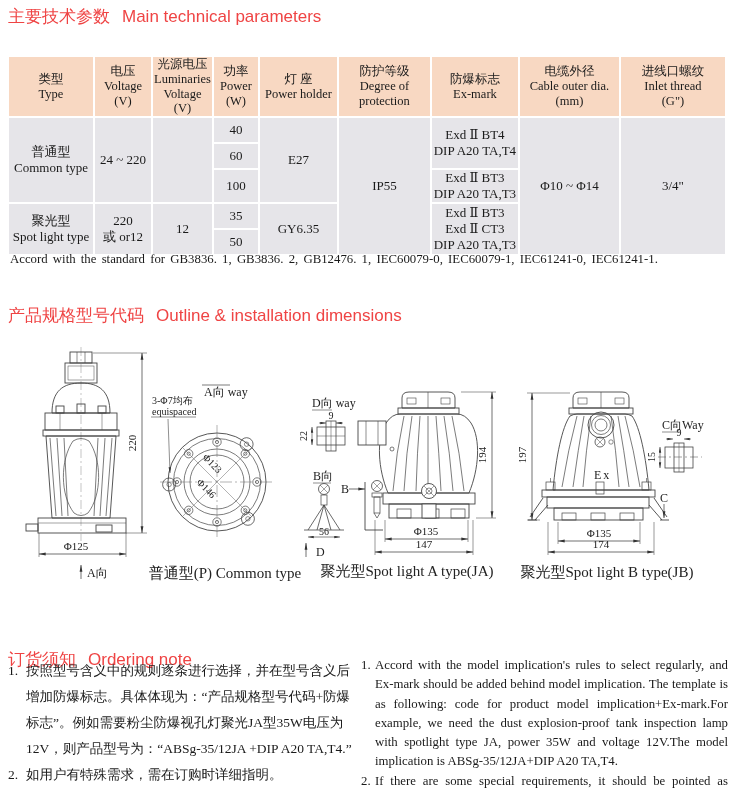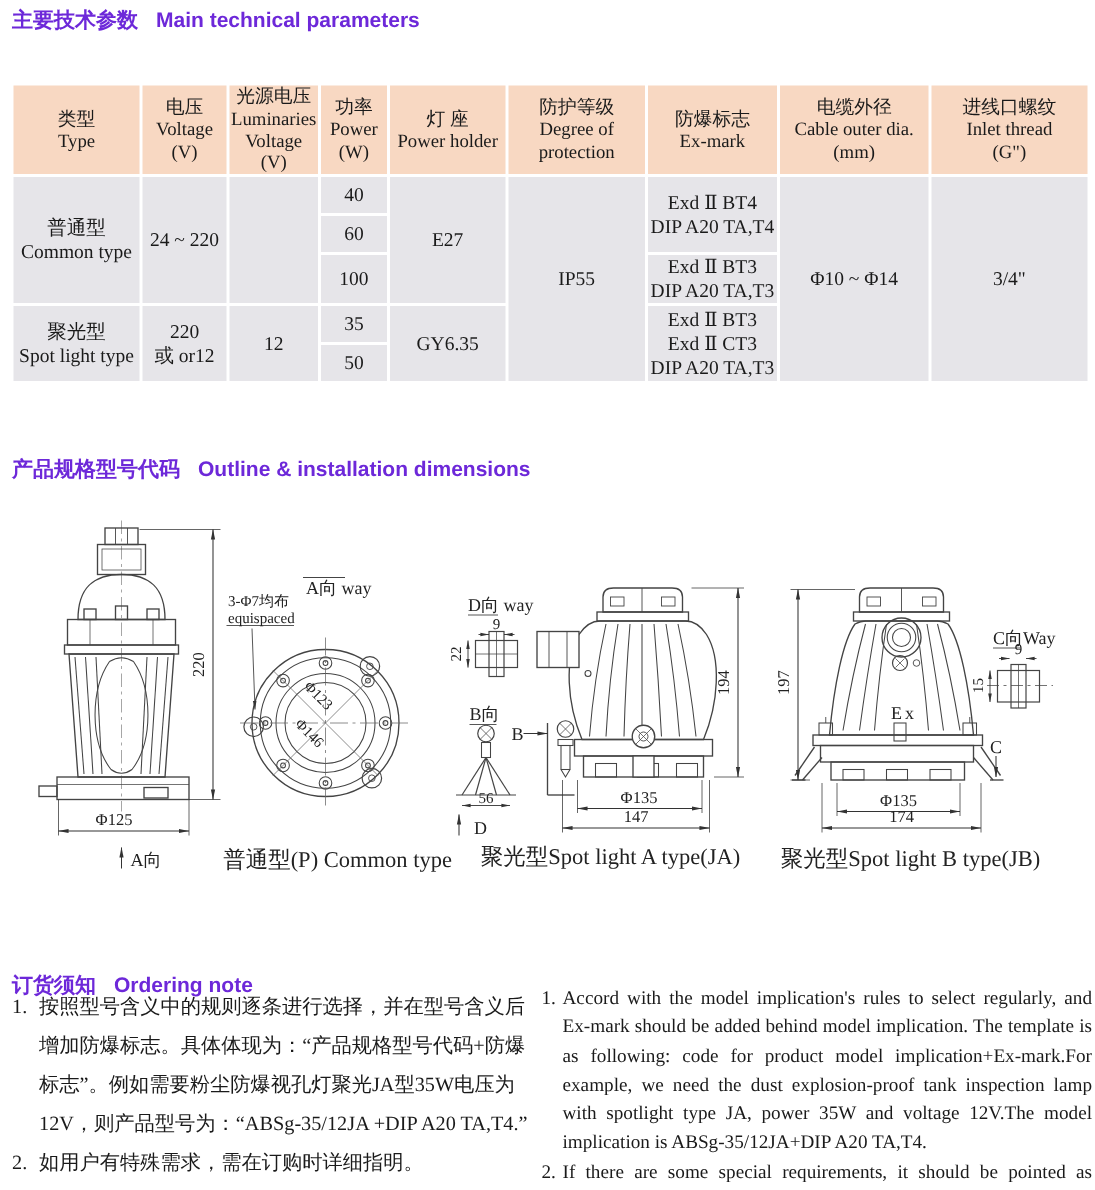--- a/index.html
+++ b/index.html
@@ -1,19 +1,19 @@
 <!DOCTYPE html>
 <html><head>
 <meta charset="utf-8">
 <style>
   html,body{margin:0;padding:0;background:#fff;}
   .page{position:relative;width:730px;height:793px;background:#fff;overflow:hidden;
         font-family:"Liberation Serif","DejaVu Serif",serif;color:#1a1a1a;}
-  .heading{position:absolute;left:8px;color:#6d28d9;font-family:"Liberation Sans","DejaVu Sans",sans-serif;
-           font-weight:bold;font-size:14px;letter-spacing:0;white-space:nowrap;}
+  .heading{position:absolute;left:8px;color:#ef4444;font-family:"Liberation Sans","DejaVu Sans",sans-serif;
+           font-weight:normal;font-size:17px;letter-spacing:0;white-space:nowrap;}
   .heading .hsp{margin-left:12px;}
   
   table.tech{position:absolute;left:7px;top:55px;border-collapse:separate;border-spacing:2px;
              table-layout:fixed;background:#fff;}
   table.tech td{background:#e6e5e9;text-align:center;vertical-align:middle;padding:0 1px;
                 font-size:13px;line-height:1.22;white-space:pre-line;}
   table.tech tr.hd td{background:#f8d8c2;height:56px;font-size:12.5px;line-height:1.18;}
   table.tech td.r{height:24px;}
   td.diag{background-image:linear-gradient(to top right,rgba(0,0,0,0) calc(50% - 0.8px),
           #8f8f8f calc(50% - 0.8px),#8f8f8f calc(50% + 0.8px),rgba(0,0,0,0) calc(50% + 0.8px));}
@@ -122,20 +122,21 @@
 Exd Ⅱ CT3
 DIP A20 TA,T3</td>
       </tr>
       <tr>
         <td class="r">50</td>
       </tr>
     </tbody>
   </table>
 
   <div class="standards">
+    <div class="en">Accord with the standard for GB3836. 1, GB3836. 2, GB12476. 1, IEC60079-0, IEC60079-1, IEC61241-0, IEC61241-1.</div>
   </div>
 
   <div class="heading" style="top:304px;">
     <span>产品规格型号代码</span><span class="hsp">Outline &amp; installation dimensions</span>
   </div>
 
   <svg style="left:0;top:335px;" width="300" height="252" viewBox="0 0 300 252">
     <defs>
       <marker id="arr1" viewBox="0 0 12 6" refX="11.5" refY="3" markerWidth="10" markerHeight="5" orient="auto-start-reverse">
         <path d="M0,0.6 L12,3 L0,5.4 Z" fill="#333"></path>

